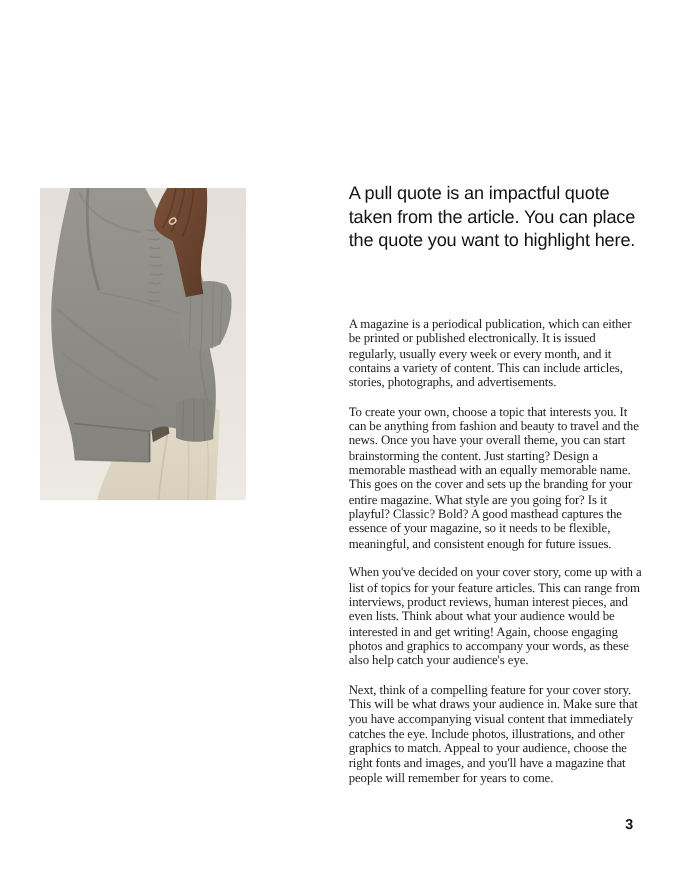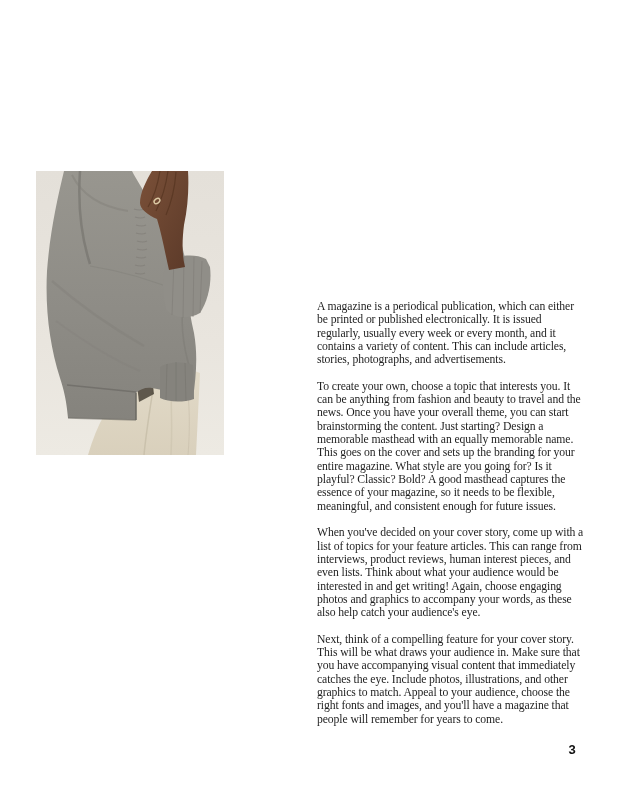--- a/index.html
+++ b/index.html
@@ -35,21 +35,21 @@
   .article {
     position: absolute;
     left: 317px; top: 288px;
     width: 268px;
     font-family: "Liberation Serif", "DejaVu Serif", serif;
     font-size: 11.7px;
     line-height: 13.35px;
     letter-spacing: -0.1px;
     color: #1e1e1e;
   }
-  .article p { margin: 12px 0 13px 0; }
+  .article p { margin: 0 0 13px 0; }
   .page-number {
     position: absolute;
     left: 565px; top: 742px;
     width: 14px;
     text-align: center;
     font-family: "Liberation Sans", sans-serif;
     font-size: 13px;
     font-weight: 700;
     color: #111111;
   }
@@ -143,20 +143,21 @@
                  L 133 99
                  C 129 82 126 64 121 48
                  C 112 44 104 38 104 32
                  C 104 22 110 10 116 0 Z" fill="url(#skinG)"></path>
         <path d="M 124 0 C 122 12 118 26 112 36 M 132 0 C 130 14 126 28 120 40 M 140 1 C 139 15 136 30 130 44" stroke="#54331f" stroke-width="1.2" fill="none" opacity="0.7"></path>
         <ellipse cx="121" cy="30" rx="3.2" ry="2.2" fill="none" stroke="#dcc9a4" stroke-width="1.4" transform="rotate(-35 121 30)"></ellipse>
       </g>
     </svg>
   </figure>
 
+  <div class="pull-quote">A pull quote is an impactful quote taken from the article. You can place the quote you want to highlight here.</div>
 
   <div class="article">
     <p>A magazine is a periodical publication, which can either be printed or published electronically. It is issued regularly, usually every week or every month, and it contains a variety of content. This can include articles, stories, photographs, and advertisements.</p>
     <p>To create your own, choose a topic that interests you. It can be anything from fashion and beauty to travel and the news. Once you have your overall theme, you can start brainstorming the content. Just starting? Design a memorable masthead with an equally memorable name. This goes on the cover and sets up the branding for your entire magazine. What style are you going for? Is it playful? Classic? Bold? A good masthead captures the essence of your magazine, so it needs to be flexible, meaningful, and consistent enough for future issues.</p>
     <p>When you've decided on your cover story, come up with a list of topics for your feature articles. This can range from interviews, product reviews, human interest pieces, and even lists. Think about what your audience would be interested in and get writing! Again, choose engaging photos and graphics to accompany your words, as these also help catch your audience's eye.</p>
     <p>Next, think of a compelling feature for your cover story. This will be what draws your audience in. Make sure that you have accompanying visual content that immediately catches the eye. Include photos, illustrations, and other graphics to match. Appeal to your audience, choose the right fonts and images, and you'll have a magazine that people will remember for years to come.</p>
   </div>
 
   <div class="page-number">3</div>
 

